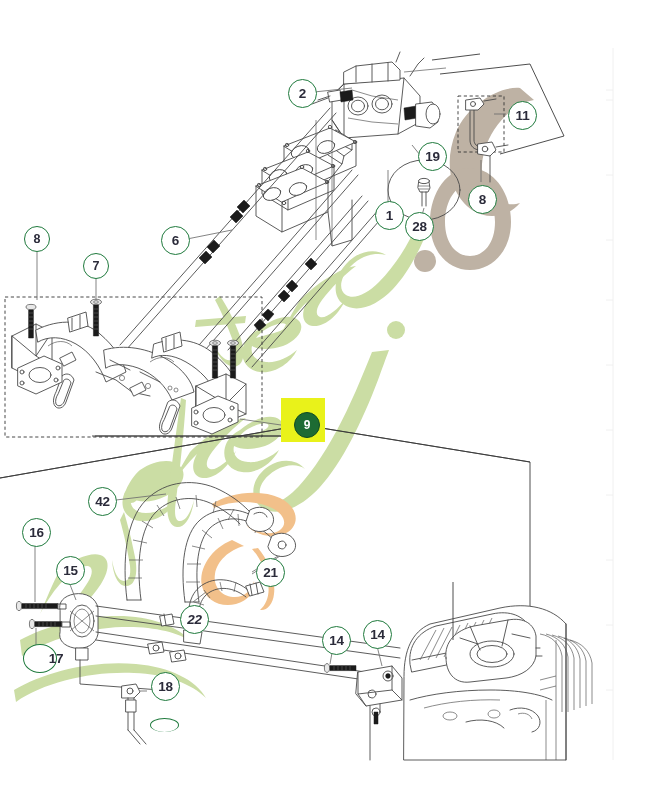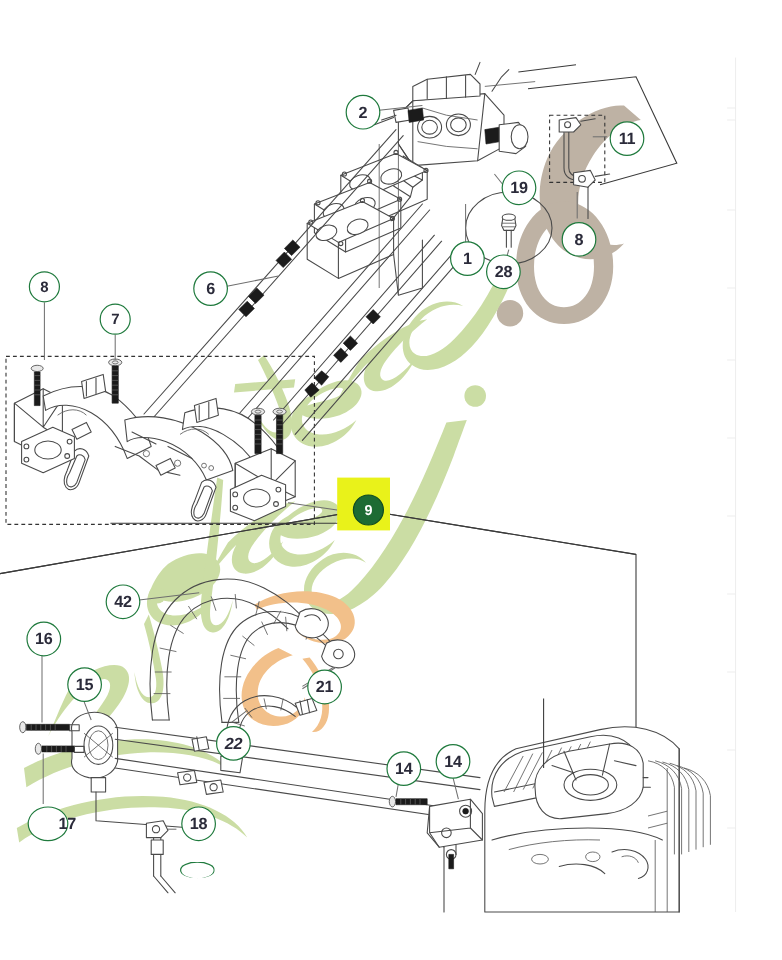--- a/index.html
+++ b/index.html
@@ -596,18 +596,18 @@
       <div class="callout" style="left: 24px; top: 226px;">8</div>
       <div class="callout" style="left: 83px; top: 253px;">7</div>
       <div class="callout highlight" style="left: 294px; top: 412px;">9</div>
       <div class="callout big" style="left: 88px; top: 487px;">42</div>
       <div class="callout big" style="left: 22px; top: 518px;">16</div>
       <div class="callout big" style="left: 56px; top: 556px;">15</div>
       <div class="callout big" style="left: 256px; top: 558px;">21</div>
       <div class="callout big" style="left: 180px; top: 605px; font-style: italic;">22</div>
       <div class="callout big" style="left: 322px; top: 610px; margin-top: 16px;">14</div>
       <div class="callout big" style="left: 363px; top: 620px;">14</div>
-      <div class="callout big" style="left: 23px; top: 672px; padding-left: 32px;">17</div>
+      <div class="callout big" style="left: 23px; top: 644px; padding-left: 32px;">17</div>
       <div class="callout big" style="left: 151px; top: 672px;">18</div>
       <div class="callout big" style="left: 150px; top: 718px; overflow: hidden; height: 14px; border-bottom: none;"></div>
     </div>
 
 </div>
 
 </body></html>

